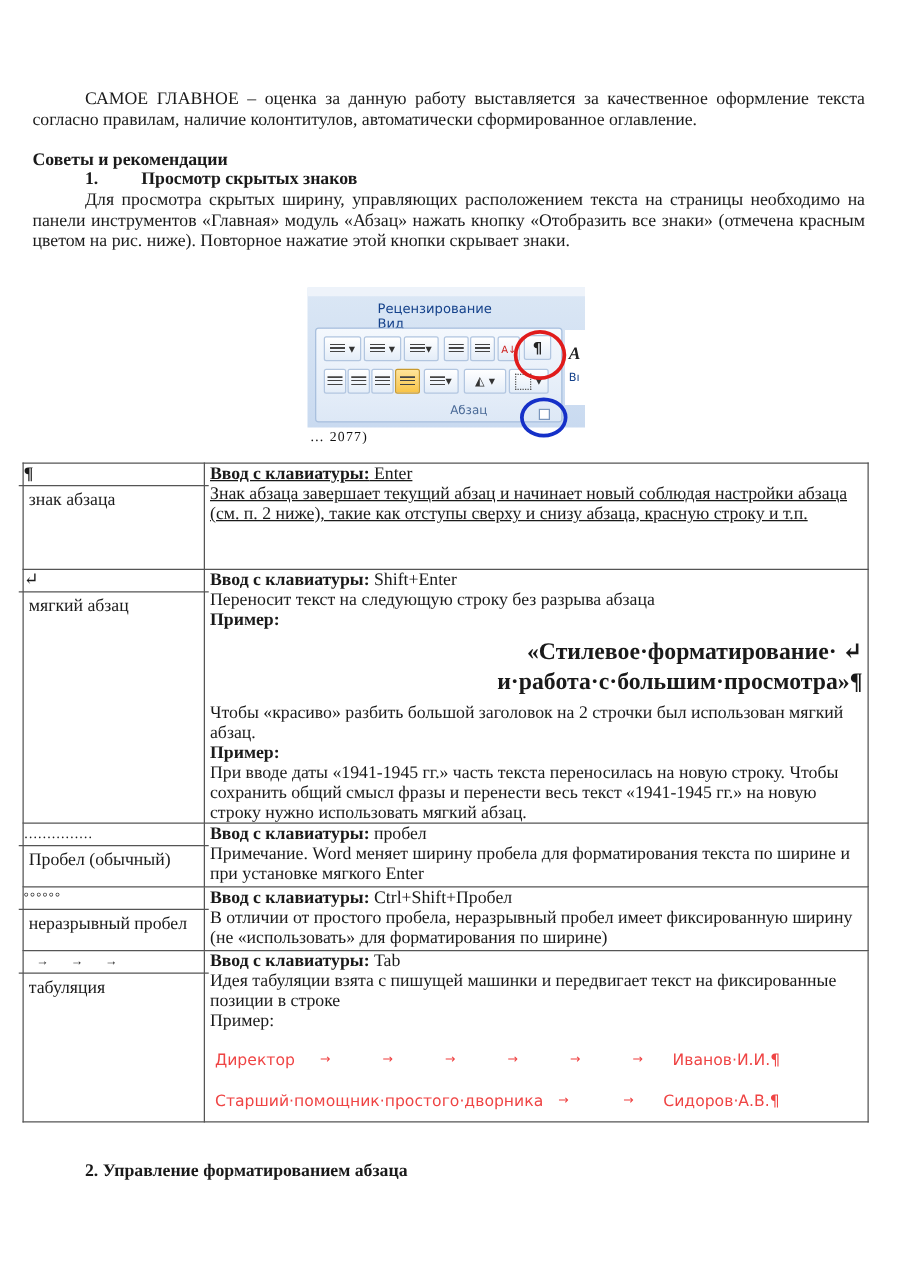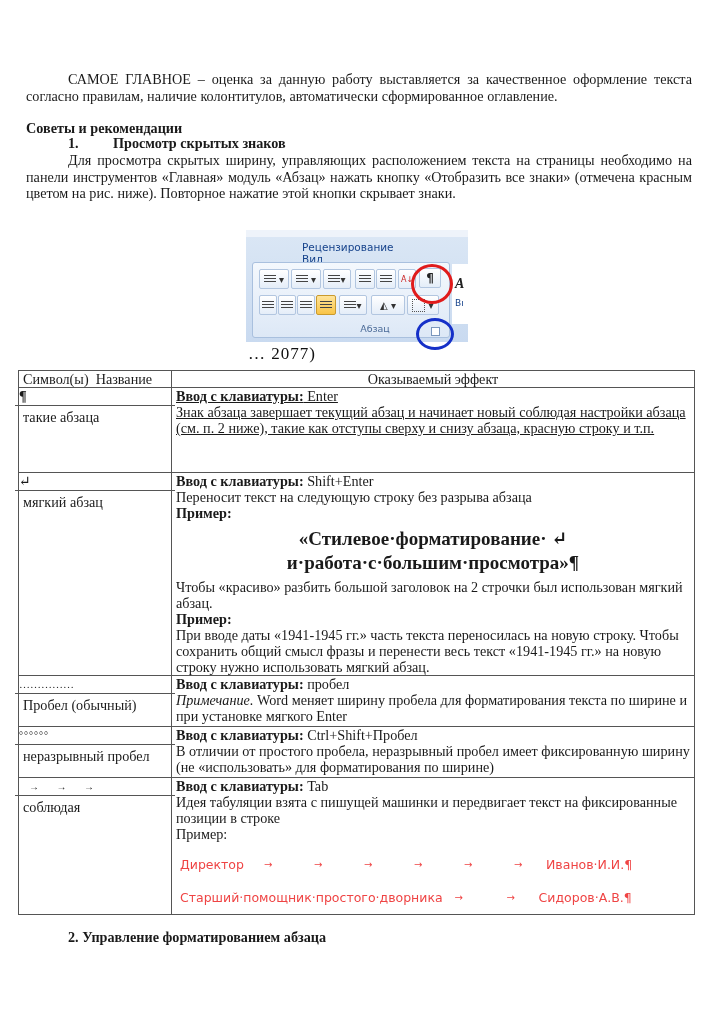--- a/index.html
+++ b/index.html
@@ -31,33 +31,33 @@
          background:linear-gradient(#ffffff,#e4edf8); font-size:10px; color:#333;
          display:flex; align-items:center; justify-content:center; }
   .btn.sel { background:linear-gradient(#ffe49a,#f9c446); border-color:#c99a2e; }
   .lines { width:12px; height:9px; background:repeating-linear-gradient(#444 0 1px, transparent 1px 3px); }
   .pil { font-weight:bold; font-size:12px; color:#222; }
   .circle-red { position:absolute; left:411px; top:264px; width:36px; height:34px;
                 border:3px solid #e01b1b; border-radius:50%; }
   .circle-blue { position:absolute; left:416px; top:318px; width:32px; height:26px;
                  border:3px solid #1530c8; border-radius:50%; }
   .dlg { position:absolute; left:431px; top:327px; width:7px; height:7px; border:1px solid #7a96bd; background:#fff; }
-  .caption-frag { position:absolute; left:248px; top:344px; font-size:17px; color:#111; letter-spacing:1px; }
+  .caption-frag { position:absolute; left:248px; top:344px; font-size:11px; color:#111; letter-spacing:1px; }
 
   
   table.t { position:absolute; left:18px; top:370px; width:677px; border-collapse:collapse; }
   table.t td { border:1.2px solid #555; vertical-align:top; padding:0 4px; line-height:16px; font-size:14.2px; }
   table.t td.c1 { width:144px; }
   table.t .head td { text-align:center; height:16px; }
   table.t td.c1 .sym { height:17px; border-bottom:1.2px solid #555; margin:0 -4px; padding:0 4px; }
   .c1wrap { padding:0 !important; }
   .c1wrap .sym { padding:0 4px; border-bottom:1.2px solid #555; height:17px; line-height:17px; }
   .c1wrap .nm { padding:3px 4px 0 4px; }
-  .ex1 { text-align:center; font-weight:bold; font-size:19px; line-height:24px; margin:6px 0 4px 0; }
-  .italic { font-style:italic; }
+  .ex1 { text-align:right; font-weight:bold; font-size:19px; line-height:24px; margin:6px 0 4px 0; }
+  .italic { }
   .tabex { font-family:"DejaVu Sans","Liberation Sans",sans-serif; font-size:12.5px; color:#ef4444; margin:6px 0 0 4px; }
   .tabex .row { height:33px; display:flex; align-items:center; }
   .arr { display:inline-block; width:10px; font-size:10px; }
 </style>
 </head>
 <body>
 
 <div class="p indent" style="top:71px;">САМОЕ ГЛАВНОЕ – оценка за данную работу выставляется за качественное оформление текста согласно правилам, наличие колонтитулов, автоматически сформированное оглавление.</div>
 <div class="p bold" style="top:104px;margin-top:16px;">Советы и рекомендации</div>
 
@@ -111,29 +111,25 @@
     <span class="B">Вı</span>
   </div>
 </div>
 <div class="circle-red"></div>
 <div class="dlg"></div>
 <div class="circle-blue"></div>
 <div class="caption-frag">… 2077)</div>
 
 <table class="t">
   <tbody>
-      <tr class="head">
-    <td class="c1" style="text-align:left;white-space:pre;">Символ(ы)  Название</td>
-    <td>Оказываемый эффект</td>
-  </tr>
 
   <tr>
     <td class="c1 c1wrap">
       <div class="sym" style="font-weight:bold;">¶</div>
-      <div class="nm">такие абзаца</div>
+      <div class="nm">знак абзаца</div>
     </td>
     <td style="height:84px;text-decoration:underline;">
       <div><b>Ввод с клавиатуры:</b><span> Enter</span></div>
       <div>Знак абзаца завершает текущий абзац и начинает новый соблюдая настройки абзаца (см. п. 2 ниже), такие как отступы сверху и снизу абзаца, красную строку и т.п.</div>
     </td>
   </tr>
 
   <tr>
     <td class="c1 c1wrap">
       <div class="sym">↵</div>
@@ -171,21 +167,21 @@
     </td>
     <td style="height:50px;">
       <div><b>Ввод с клавиатуры:</b><span> Ctrl+Shift+Пробел</span></div>
       <div>В отличии от простого пробела, неразрывный пробел имеет фиксированную ширину (не «использовать» для форматирования по ширине)</div>
     </td>
   </tr>
 
   <tr>
     <td class="c1 c1wrap">
       <div class="sym" style="font-size:10px;white-space:pre;padding-left:14px;">→       →       →</div>
-      <div class="nm">соблюдая</div>
+      <div class="nm">табуляция</div>
     </td>
     <td style="height:125px;">
       <div><b>Ввод с клавиатуры:</b><span> Tab</span></div>
       <div>Идея табуляции взята с пишущей машинки и передвигает текст на фиксированные позиции в строке</div>
       <div>Пример:</div>
       <div class="tabex">
         <div class="row">
           <span style="width:80px;">Директор</span>
           <span style="display:flex;gap:40px;margin-left:4px;">
             <span class="arr">→</span>

